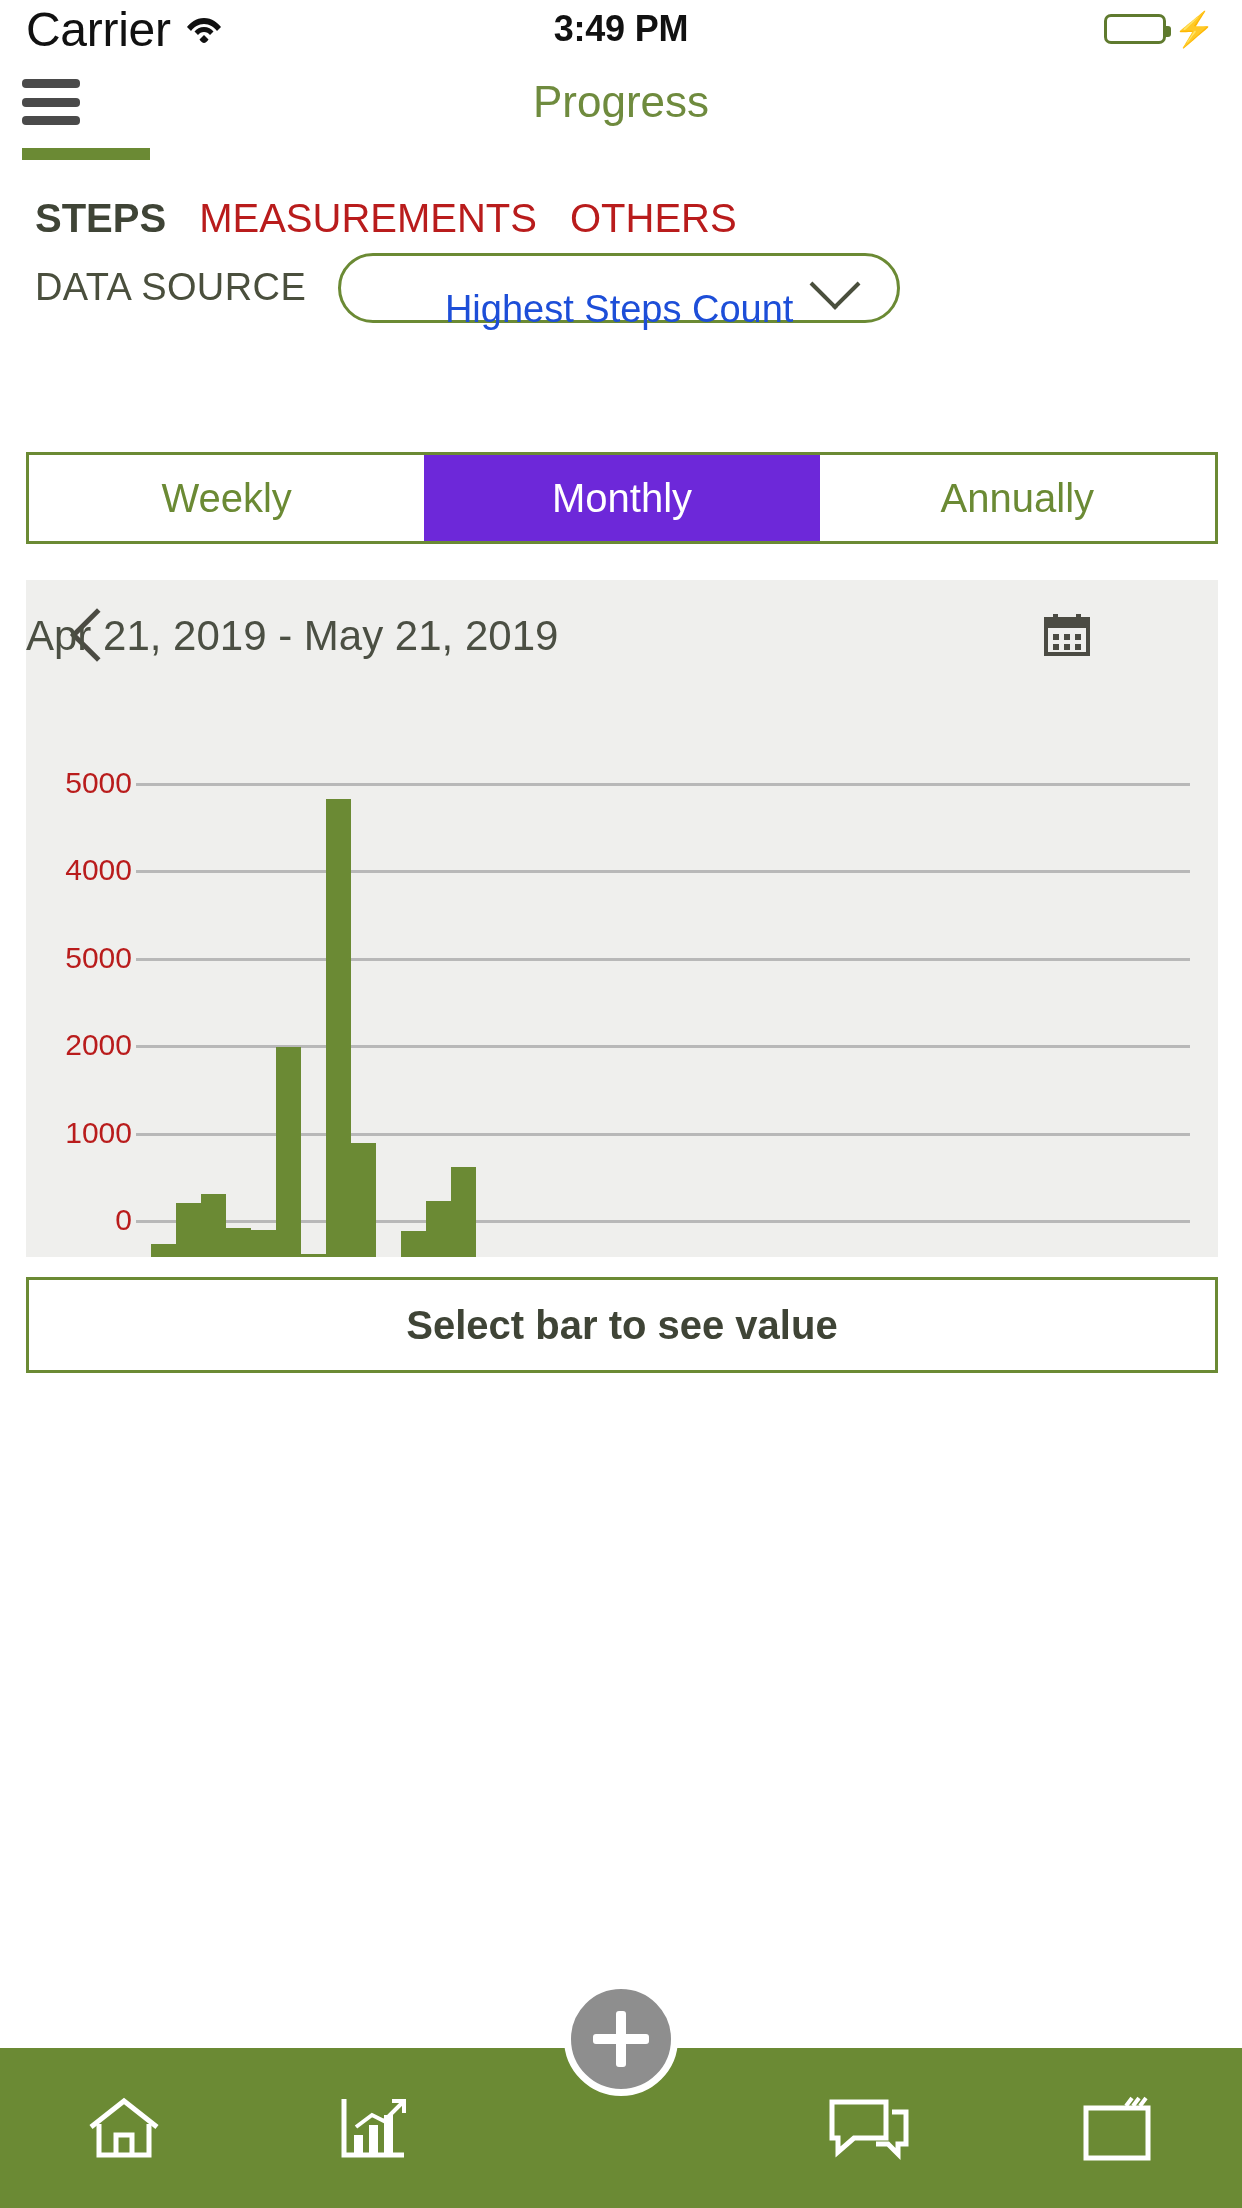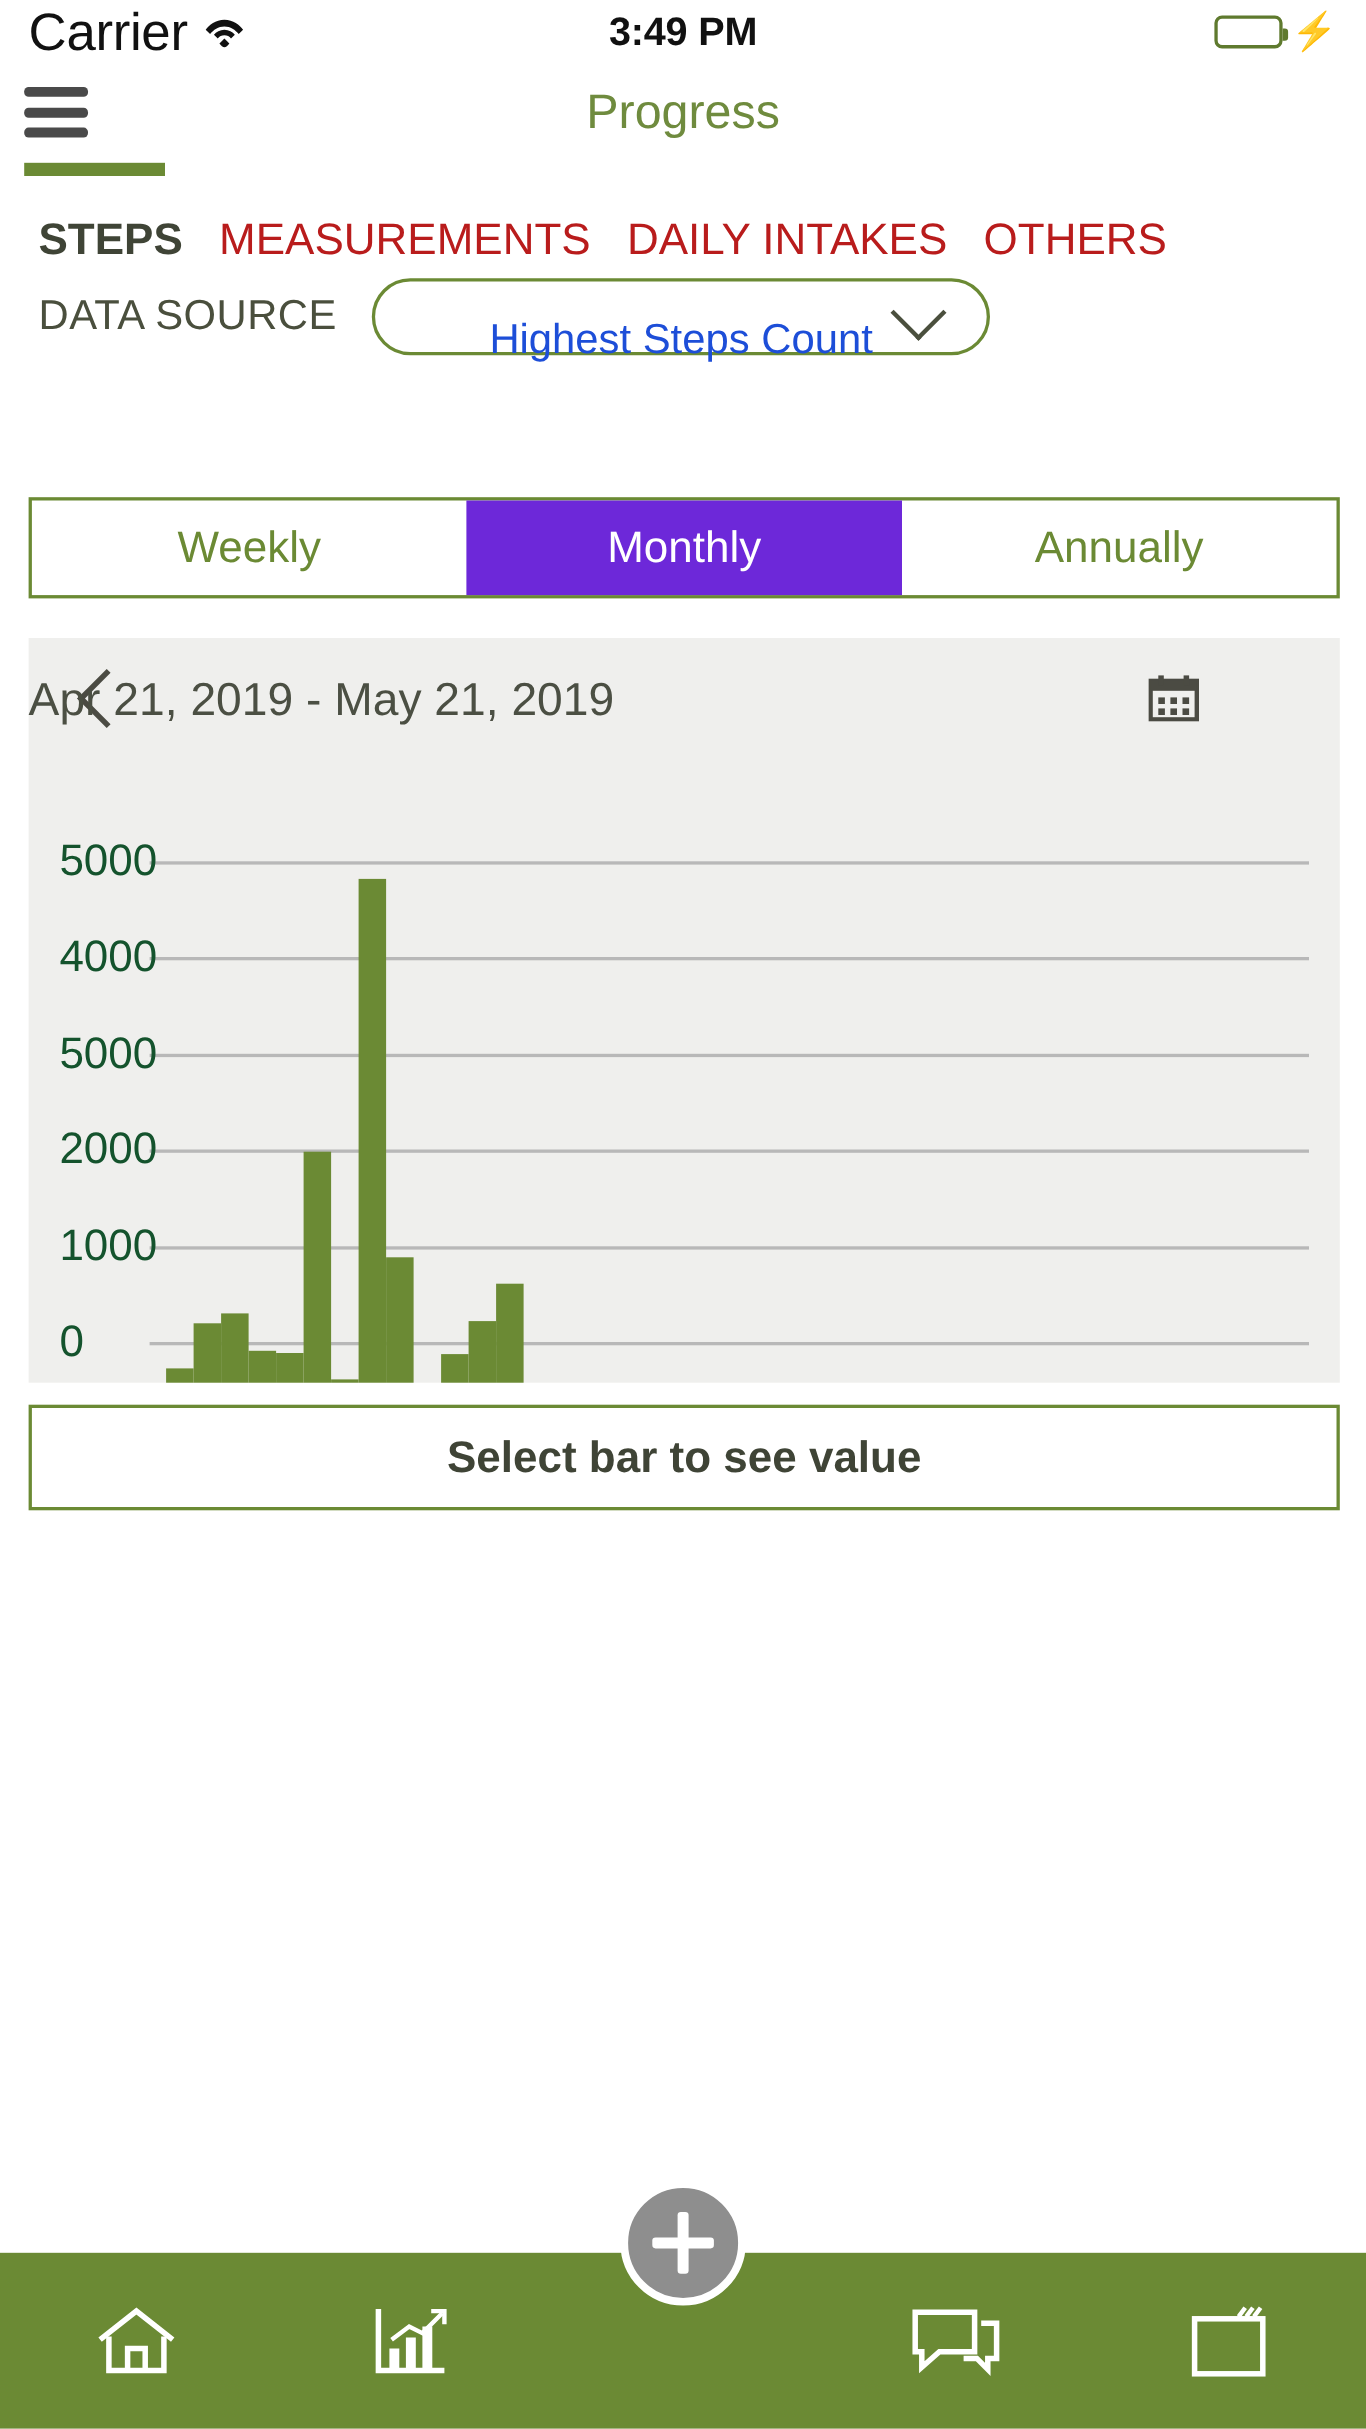--- a/index.html
+++ b/index.html
@@ -109,22 +109,22 @@
     position:absolute; left:0; right:0; top:32px; text-align:left;
     font-size:42px; color:#4b4f43;
   }
   .cal-ico {
     position:absolute; right:128px; top:32px; width:46px; height:44px; cursor:pointer;
   }
 
   .plot { position:absolute; left:0; top:120px; width:1192px; height:557px; }
   .gridline { position:absolute; left:110px; right:28px; height:3px; background:#b8b8b8; }
   .ytick {
-    position:absolute; left:28px; width:78px; text-align:left;
-    font-size:40px; color:#14532d; transform:translateY(-50%);
+    position:absolute; left:28px; width:78px; text-align:right;
+    font-size:30px; color:#b91c1c; transform:translateY(-50%);
   }
   .bars { position:absolute; left:125px; bottom:0; height:100%; }
   .bar { position:absolute; bottom:0; width:25px; background:#6b8a34; }
 
   
   .select-msg {
     position:absolute; top:1277px; left:26px; width:1192px; height:96px;
     border:3px solid #6b8a34; background:#fff;
     display:flex; align-items:center; justify-content:center;
   }
@@ -180,21 +180,20 @@
         <span></span>
     </div>
     <div class="nav-title">Progress</div>
   </div>
 
   <div class="tabs">
     <div class="tab-indicator"></div>
     <div class="tabrow">
       <div class="tab active">STEPS</div>
       <div class="tab">MEASUREMENTS</div>
-      <div class="tab">DAILY INTAKES</div>
       <div class="tab">OTHERS</div>
     </div>
   </div>
 
   <div class="datasource-row">
     <div class="ds-label">DATA SOURCE</div>
     <div class="ds-select">
       <span class="ds-value">Highest Steps Count</span>
       <span class="chev-down"></span>
     </div>

